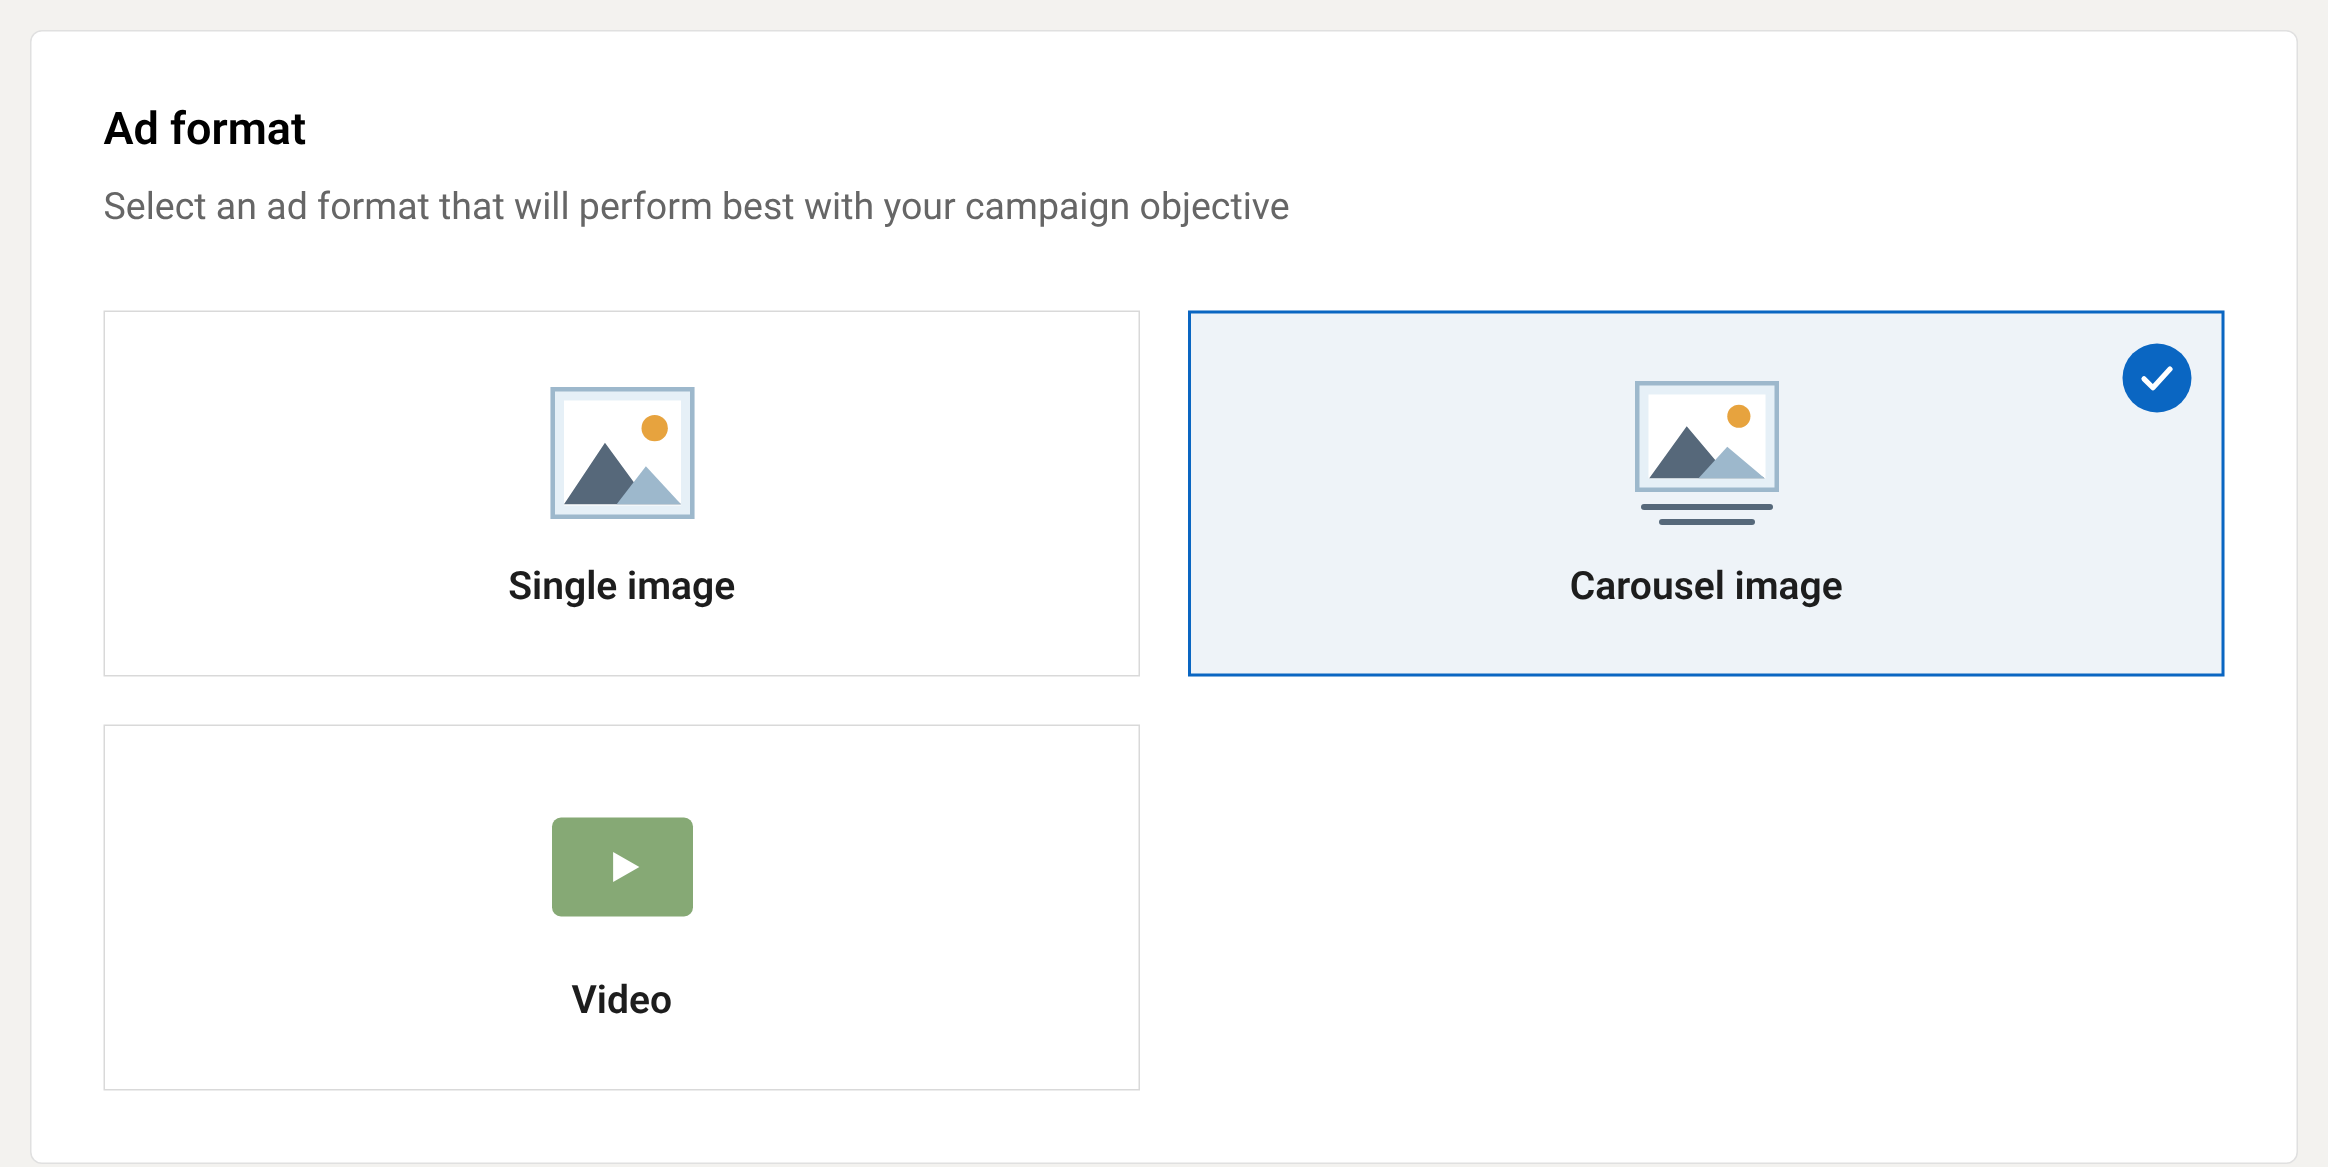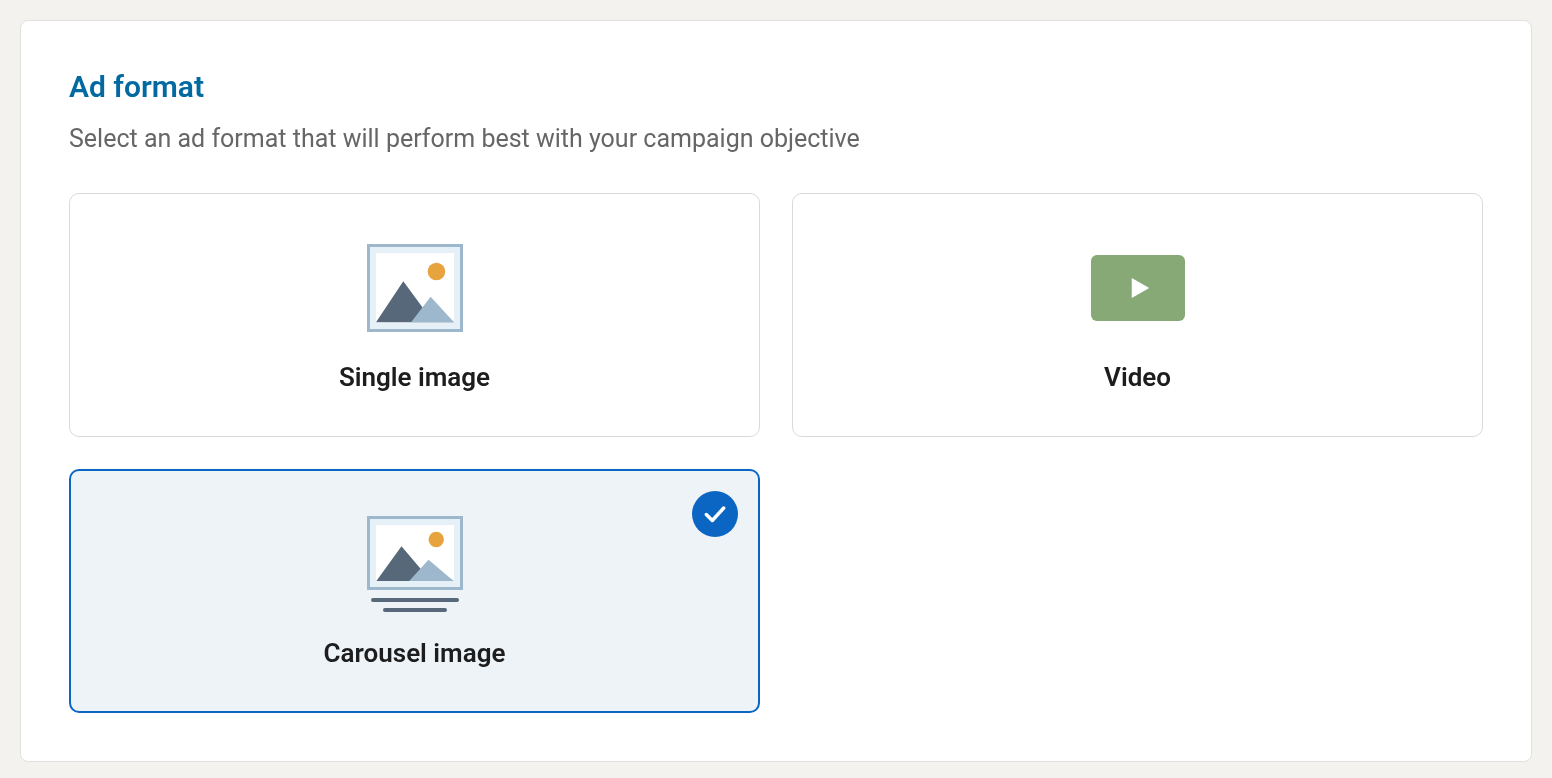--- a/index.html
+++ b/index.html
@@ -14,38 +14,38 @@
     }
     .card {
       background: #ffffff;
       border: 1px solid #e0e0e0;
       border-radius: 8px;
       padding: 48px 48px 48px 48px;
     }
     .section-title {
       font-size: 30px;
       font-weight: 600;
-      color: #0369a1;
+      color: #000000;
       margin-bottom: 20px;
     }
     .section-subtitle {
       font-size: 25px;
       font-weight: 400;
       color: #666666;
-      margin-bottom: 40px;
+      margin-bottom: 54px;
     }
     .options-grid {
       display: grid;
       grid-template-columns: 1fr 1fr;
       gap: 32px;
     }
     .option-card {
       position: relative;
       border: 1px solid #d9d9d9;
-      border-radius: 10px;
+      border-radius: 0;
       background: #ffffff;
       height: 244px;
       display: flex;
       flex-direction: column;
       align-items: center;
       justify-content: center;
       cursor: pointer;
       padding: 24px;
     }
     .option-card.selected {
@@ -170,31 +170,20 @@
           <div class="photo-inner">
             <svg viewBox="0 0 80 70" width="100%" height="100%">
               <circle cx="62" cy="18" r="9" fill="#e7a33e"></circle>
               <polygon points="0,70 28,28 50,58 56,50 80,70" fill="#56687a"></polygon>
               <polygon points="36,70 56,44 80,70" fill="#9db8cc"></polygon>
             </svg>
           </div>
         </div>
       </div>
       <div class="option-label">Single image</div>
-    </div>
-
-    <div class="option-card">
-      <div class="option-icon-wrap">
-        <div class="video-rect">
-          <svg viewBox="0 0 24 24" width="30" height="30">
-            <polygon points="7,4 21,12 7,20" fill="#ffffff"></polygon>
-          </svg>
-        </div>
-      </div>
-      <div class="option-label">Video</div>
     </div>
 
     <div class="option-card selected">
       <div class="check-badge">
         <svg viewBox="0 0 24 24" fill="none" stroke="#ffffff" stroke-width="3.2" stroke-linecap="round" stroke-linejoin="round">
           <polyline points="4,12.5 9.5,18 20,6.5"></polyline>
         </svg>
       </div>
       <div class="option-icon-wrap">
         <div>
@@ -209,15 +198,26 @@
           </div>
           <div class="carousel-lines">
             <div class="carousel-line l1"></div>
             <div class="carousel-line l2"></div>
           </div>
         </div>
       </div>
       <div class="option-label">Carousel image</div>
     </div>
 
+    <div class="option-card">
+      <div class="option-icon-wrap">
+        <div class="video-rect">
+          <svg viewBox="0 0 24 24" width="30" height="30">
+            <polygon points="7,4 21,12 7,20" fill="#ffffff"></polygon>
+          </svg>
+        </div>
+      </div>
+      <div class="option-label">Video</div>
+    </div>
+
 
   </div>
 </div>
 
 </body></html>

